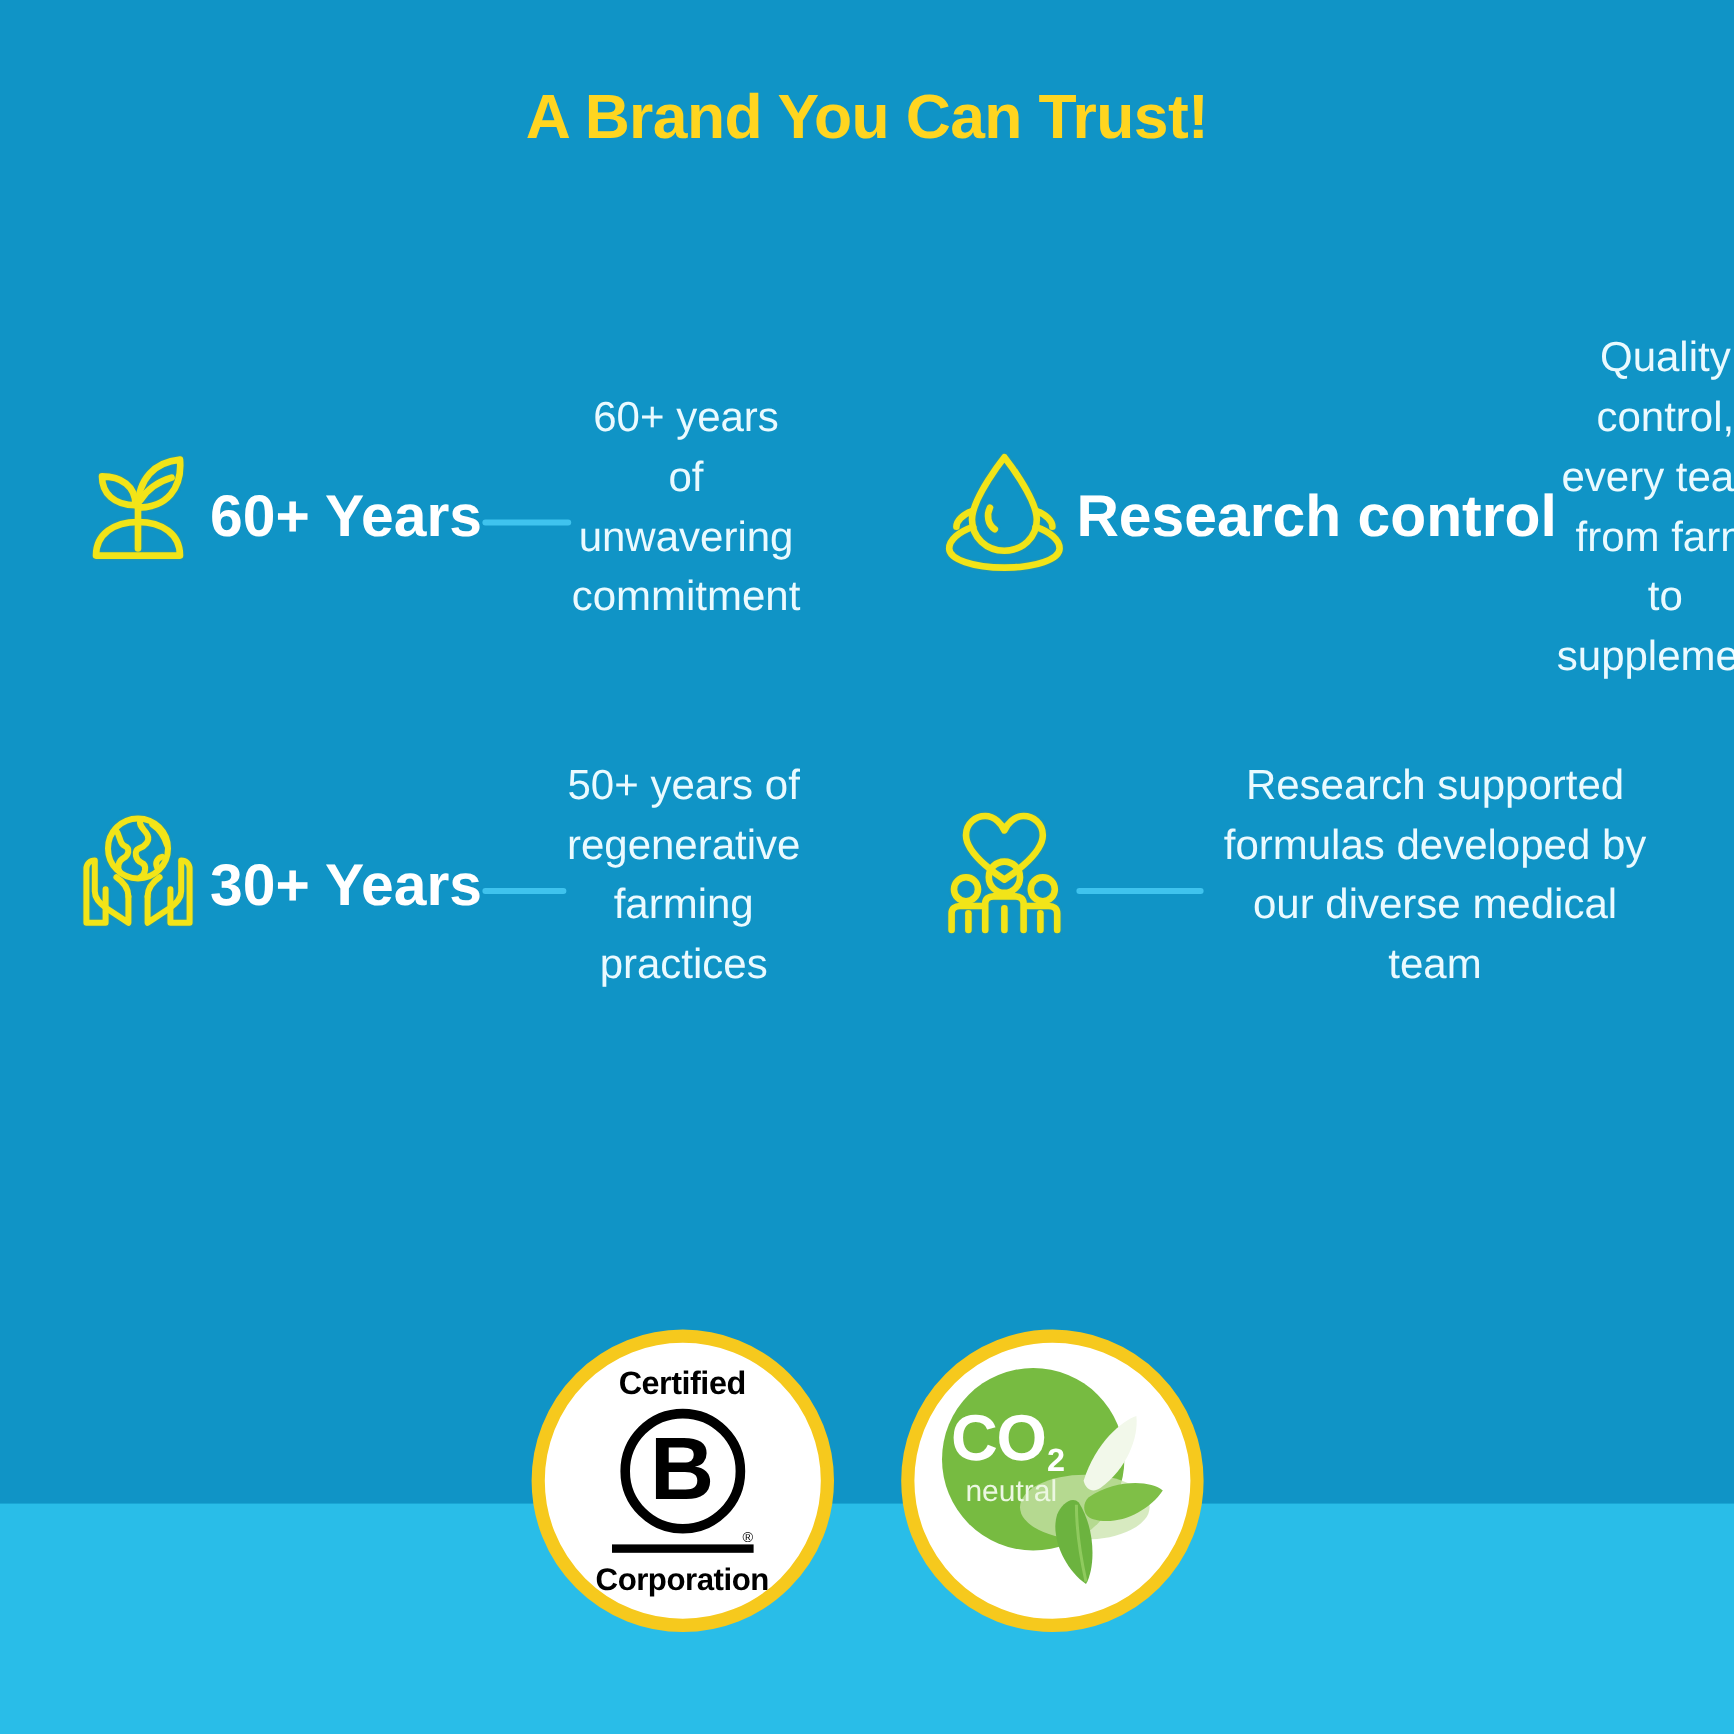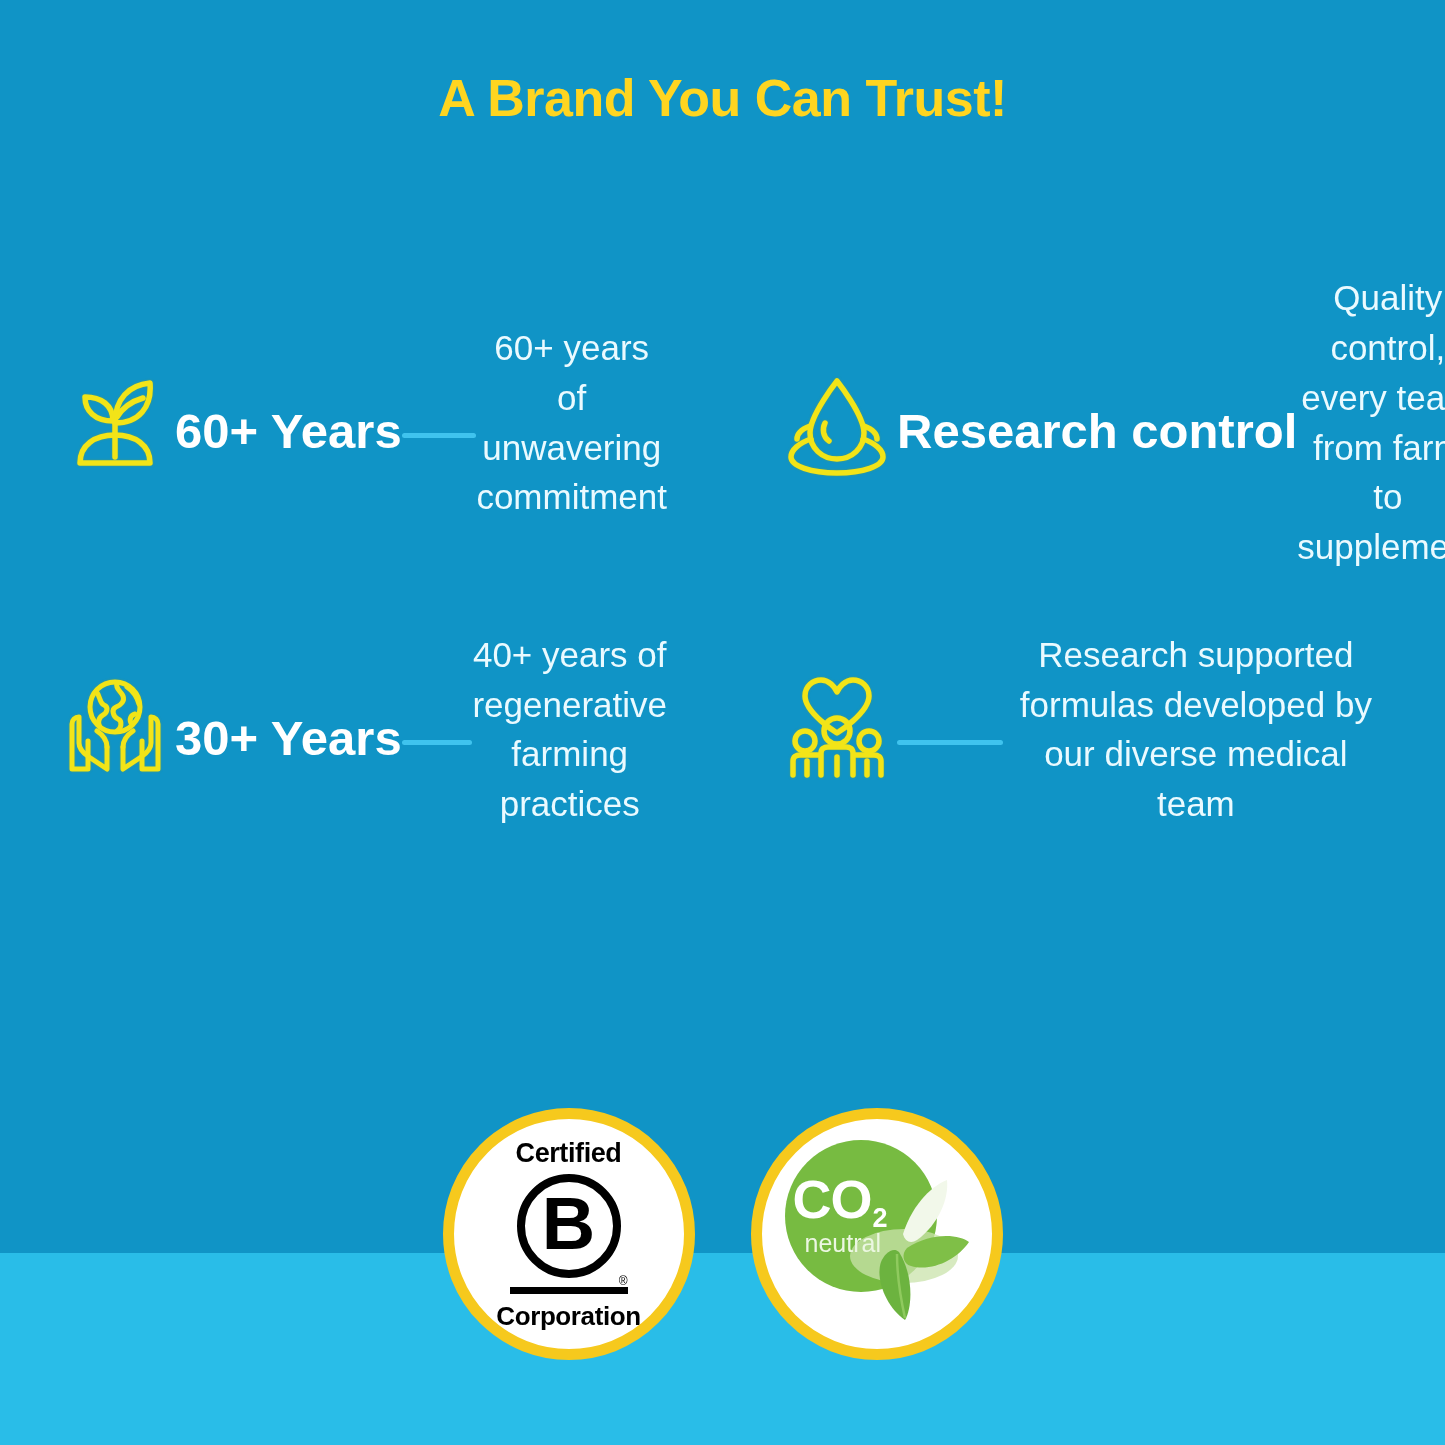--- a/index.html
+++ b/index.html
@@ -285,21 +285,21 @@
           <path d="M24 48 C20 48 17 51 17 55 L17 100 L33 100 L33 72"></path>
           <path d="M96 48 C100 48 103 51 103 55 L103 100 L87 100 L87 72"></path>
           <path d="M24 50 L24 74 C24 80 28 84 34 88 L52 100 L52 78"></path>
           <path d="M96 50 L96 74 C96 80 92 84 86 88 L68 100 L68 78"></path>
           <path d="M52 78 C52 72 48 66 42 62"></path>
           <path d="M68 78 C68 72 72 66 78 62"></path>
         </svg>
       </div>
       <div class="feat-title">30+ Years</div>
       <div class="divider"></div>
-      <div class="feat-desc">40+ years of regenerative farming practices</div>
+      <div class="feat-desc">50+ years of regenerative farming practices</div>
     </div>
 
     <div class="cell">
       <div class="icon-wrap">
         <svg width="120" height="120" viewBox="0 0 120 120" fill="none" stroke="#f2e418" stroke-width="5.5" stroke-linecap="round" stroke-linejoin="round">
           <path d="M60 64 C60 64 28 44 28 27 C28 17 36 11 44 11 C52 11 58 18 60 23 C62 18 68 11 76 11 C84 11 92 17 92 27 C92 44 60 64 60 64 Z"></path>
           <circle cx="60" cy="62" r="13"></circle>
           <circle cx="28" cy="72" r="10"></circle>
           <circle cx="92" cy="72" r="10"></circle>
           <path d="M44 106 L44 84 C44 80 47 78 51 78 L69 78 C73 78 76 80 76 84 L76 106"></path>

